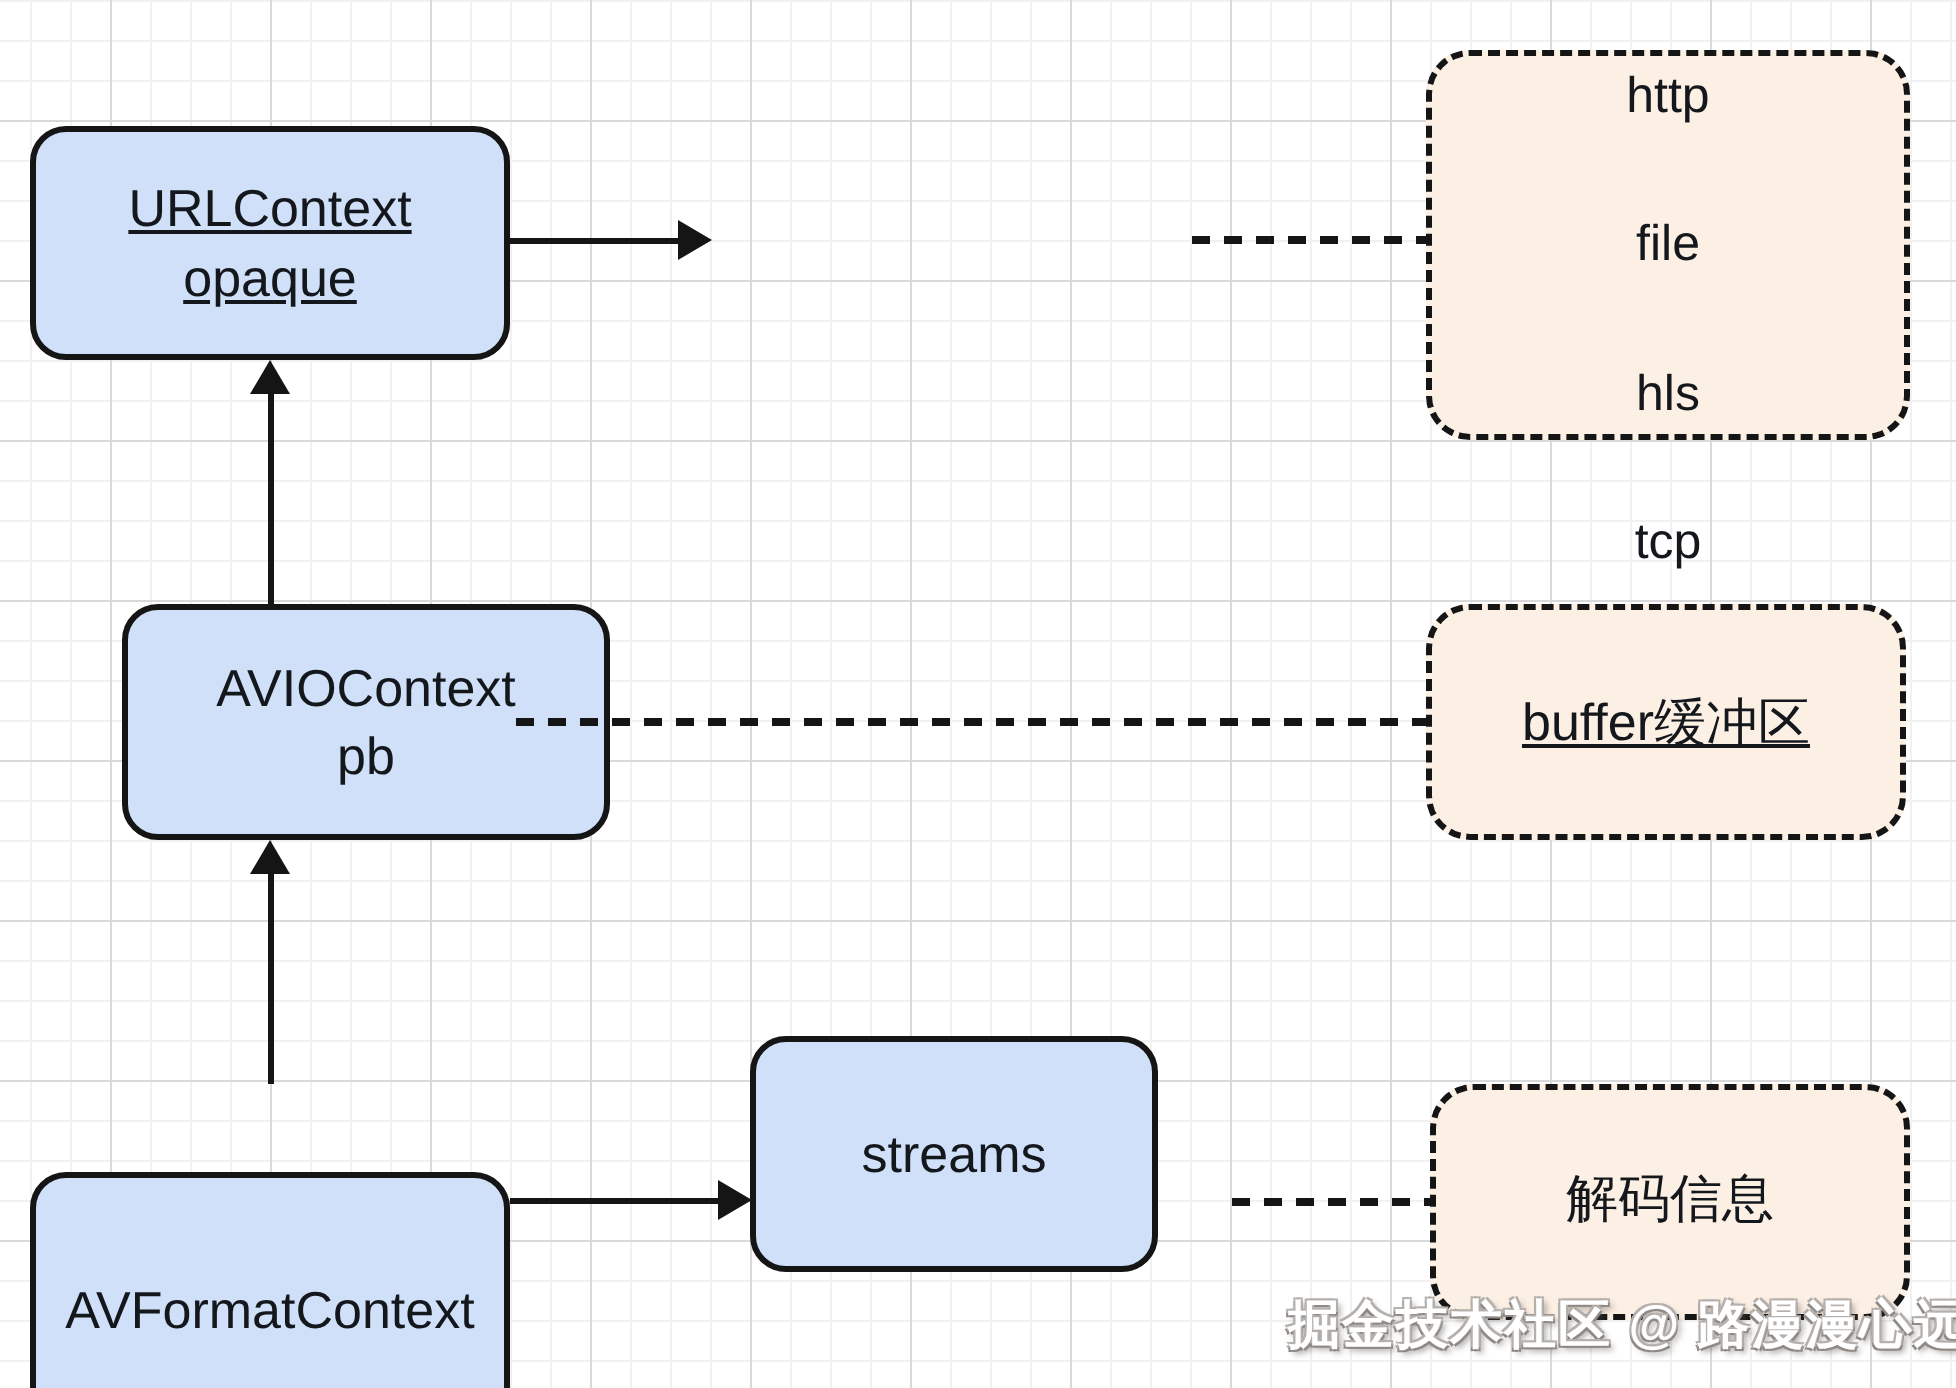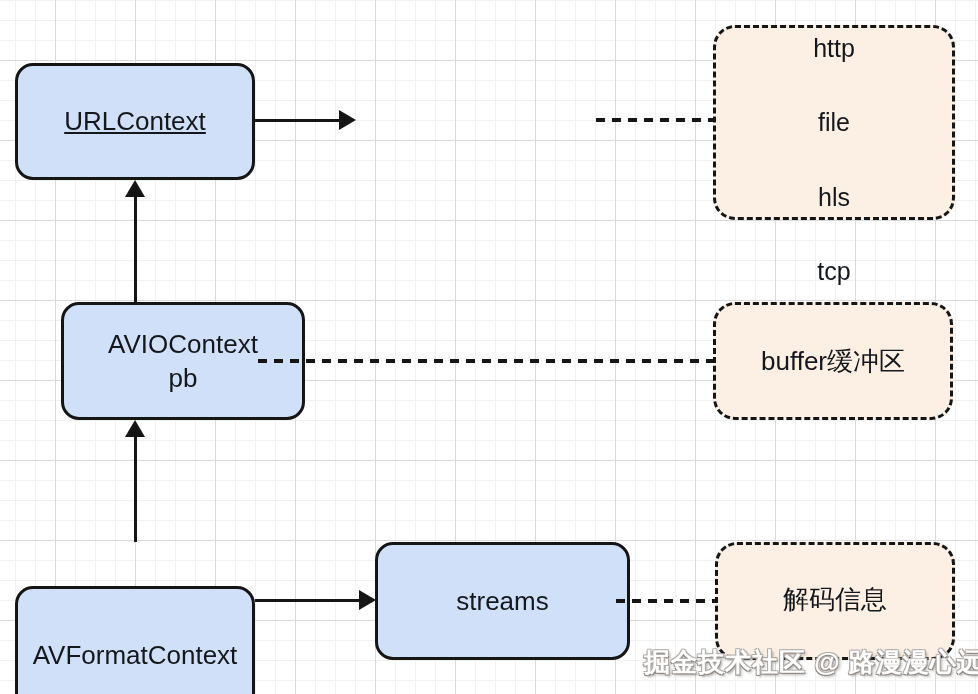--- a/index.html
+++ b/index.html
@@ -82,45 +82,46 @@
     pointer-events:none;
   }
 </style>
 </head>
 <body>
 
 <div class="canvas">
 
   <div class="node solid" style="left:15px;top:63px;width:240px;height:117px;text-decoration:underline;">
     <span class="ln">URLContext</span>
+    <span class="ln">opaque</span>
   </div>
 
 
   <div class="node solid" style="left:13px;top:302px;width:244px;height:118px;margin-left:48px;">
     <span class="ln">AVIOContext</span>
     <span class="ln">pb</span>
   </div>
 
   <div class="node solid" style="left:15px;top:542px;width:240px;height:138px;margin-top:44px;">
     <span class="ln">AVFormatContext</span>
   </div>
 
-  <div class="node solid" style="left:375px;top:542px;width:255px;height:118px;justify-content:center;">
+  <div class="node solid" style="left:375px;top:518px;width:204px;height:118px;justify-content:center;">
     <span class="ln">streams</span>
   </div>
 
   <div class="node dashedbox" style="left:713px;top:25px;width:242px;height:195px;font-size:25px;line-height:1.3;gap:42px;">
     <span class="ln">rtmp</span>
     <span class="ln">http</span>
     <span class="ln">file</span>
     <span class="ln">hls</span>
     <span class="ln">tcp</span>
   </div>
 
-  <div class="node dashedbox" style="left:713px;top:302px;width:240px;height:118px;">
+  <div class="node dashedbox" style="left:713px;top:302px;width:240px;height:118px;text-decoration:underline;">
     <span class="ln">buffer缓冲区</span>
   </div>
 
   <div class="node dashedbox" style="left:715px;top:542px;width:240px;height:118px;font-family:Liberation Mono, monospace;">
     <span class="ln">解码信息</span>
   </div>
 
   <div>
     <div class="arrow-line-h" style="left:255px;top:119px;width:86px;"></div>
     <div class="arrow-head-right" style="left:339px;top:110px;"></div>

